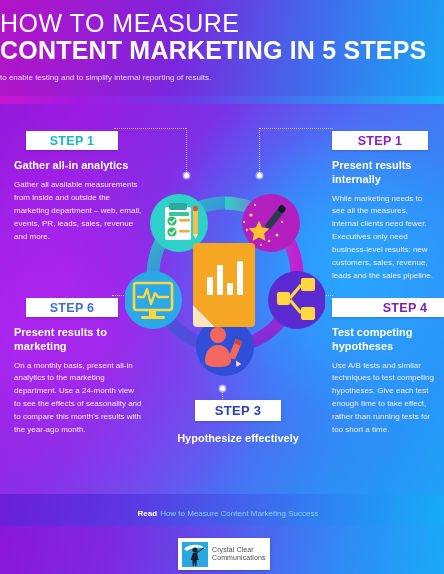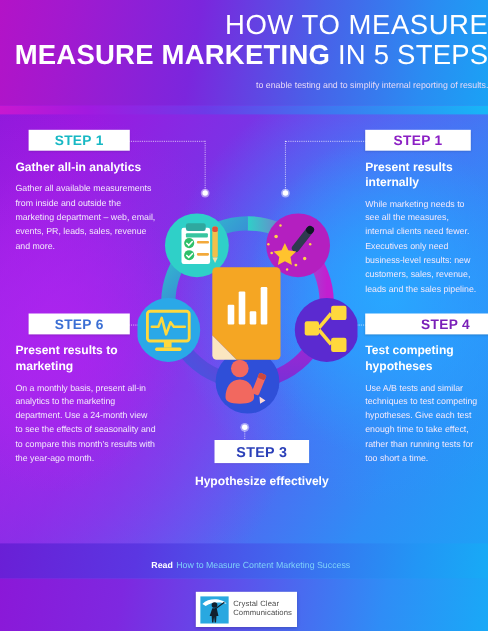--- a/index.html
+++ b/index.html
@@ -40,34 +40,34 @@
   .glow-right {
     position:absolute; right:-40px; top:120px; width:260px; height:300px;
     background:radial-gradient(ellipse at center, rgba(40,170,255,0.85) 0%, rgba(40,170,255,0.0) 70%);
   }
   .glow-left {
     position:absolute; left:-70px; top:150px; width:240px; height:300px;
     background:radial-gradient(ellipse at center, rgba(175,35,240,0.8) 0%, rgba(175,35,240,0.0) 70%);
   }
 
   
-  .hdr { position:absolute; left:0; top:0; width:444px; text-align:right; }
+  .hdr { position:absolute; left:0; top:0; width:444px; text-align:left; }
   .hdr-l1 {
     margin-top:10px;
     font-size:25px; letter-spacing:0.5px; color:#ffffff; font-weight:400; line-height:1.06;
   }
   .hdr-l2 { font-size:25px; color:#ffffff; line-height:1.1; letter-spacing:0.2px; }
   .hdr-l2 b { font-weight:bold; }
-  .hdr-l2 span { font-weight:400;margin-top:44px; }
+  .hdr-l2 span { font-weight:700;margin-top:44px; }
   .hdr-sub {
     margin-top:8px; font-size:8px; color:#e6d9f7; line-height:1.55; font-weight:400;
   }
 
   
-  .step-card { position:absolute; width:128px; }
+  .step-card { position:absolute; width:128px;margin-top:13px; }
   .step-badge {
     background:#ffffff; height:19px; display:flex; align-items:center; justify-content:center;
     font-size:12.5px; font-weight:bold; letter-spacing:0.3px;
     box-shadow:0 1px 2px rgba(0,0,0,0.18);
   }
   .step-title {
     color:#ffffff; font-size:11px; font-weight:bold; line-height:1.25; margin-top:9px;
   }
   .step-body {
     color:#f3e9fb; font-size:8px; line-height:1.62; margin-top:6px; font-weight:400;
@@ -120,21 +120,21 @@
 
 <div id="poster">
 
   <div class="band-header"></div>
   <div class="band-header-strip"></div>
   <div class="glow-left"></div>
   <div class="glow-right"></div>
 
   <div class="hdr">
     <div class="hdr-l1">HOW TO MEASURE</div>
-    <div class="hdr-l2"><b>MEASURE MARKETING</b><span> IN 5 STEPS</span></div>
+    <div class="hdr-l2"><b>CONTENT MARKETING</b><span> IN 5 STEPS</span></div>
     <div class="hdr-sub">
       <div>to enable testing and to simplify internal reporting of results.</div>
     </div>
   </div>
 
   <div class="dots" style="left:114px; top:128px; width:72px;"></div>
   <div class="dotsv" style="left:186px; top:128px; height:47px;"></div>
   <div class="node" style="left:184px; top:173px;"></div>
 
   <div class="dots" style="left:259px; top:128px; width:74px;"></div>

